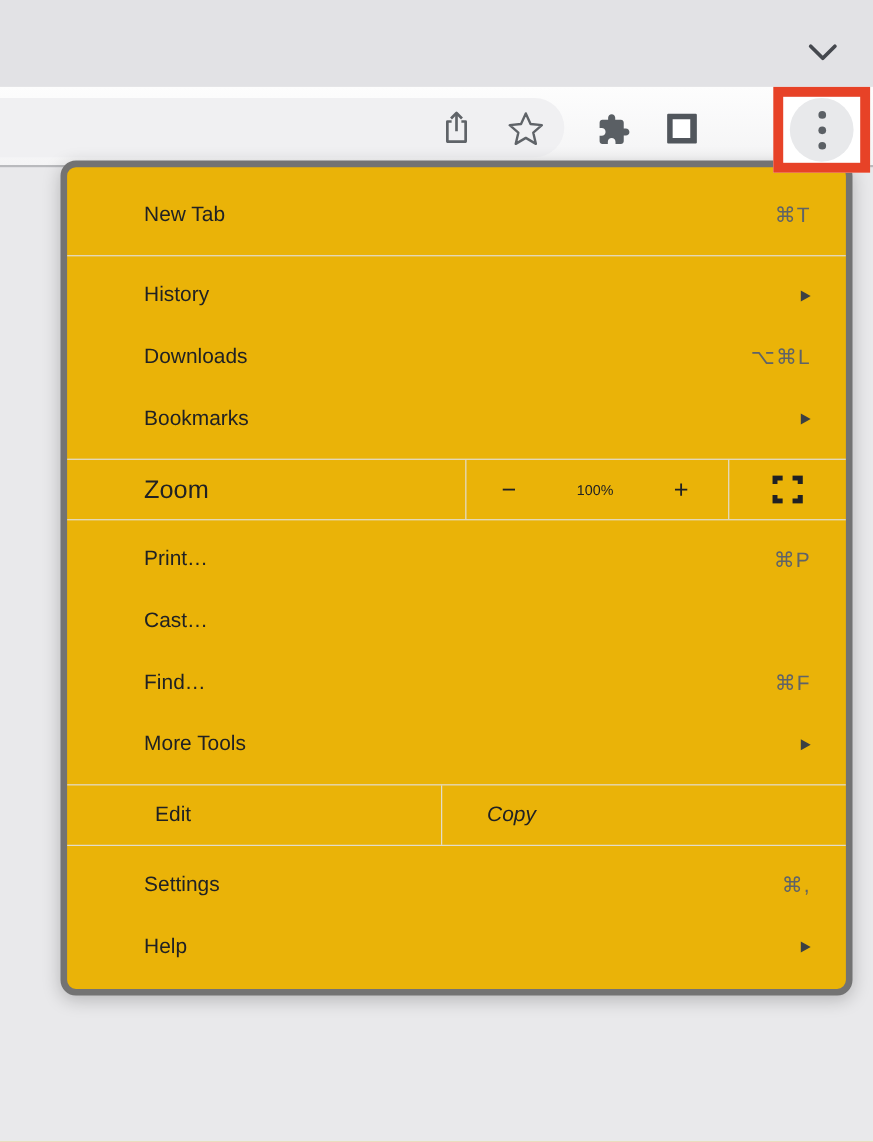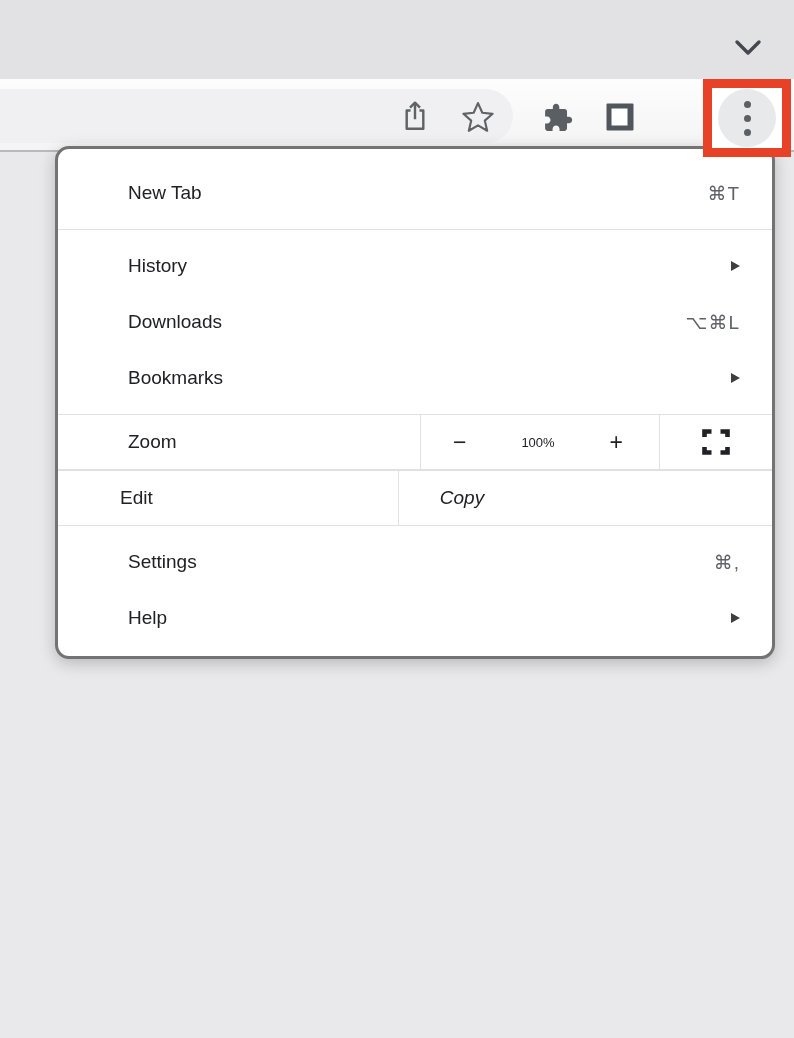--- a/index.html
+++ b/index.html
@@ -33,21 +33,21 @@
     display:flex; align-items:center; justify-content:center;
   }
   .dots-circle {
     width:58px; height:58px; border-radius:50%; background:#e8e9eb;
     display:flex; flex-direction:column; align-items:center; justify-content:center; gap:7px;
   }
   .dot { width:7px; height:7px; border-radius:50%; background:#5b6065; }
   
   .menu {
     position:absolute; left:55px; top:146px; width:720px; z-index:20;
-    background:#ffffff; border:3px solid #737373; border-radius:14px;
+    background:#eab308; border:6px solid #737373; border-radius:14px;
     box-shadow:0 4px 16px rgba(0,0,0,0.22);
     overflow:hidden;
   }
   .sec { padding:8px 0; }
   .sec.first { padding-top:16px; }
   .sec.last { padding-bottom:10px; }
   .divider { height:1px; background:#e1e1e3; }
   .mi {
     height:56px; display:flex; align-items:center;
     padding:0 32px 0 70px; cursor:default;
@@ -56,35 +56,35 @@
   .mi .shortcut { font-size:19px; color:#5f6368; letter-spacing:1px; }
   .arrow {
     width:0; height:0;
     border-left:9px solid #3c4043;
     border-top:5.5px solid transparent;
     border-bottom:5.5px solid transparent;
   }
   
   .zoom-row { height:54px; display:flex; align-items:stretch; }
   .zoom-label-cell { width:362px; display:flex; align-items:center; padding-left:70px; }
-  .zoom-label-cell .label { font-size:19px; color:#202124; }
+  .zoom-label-cell .label { font-size:23px; color:#202124; }
   .zoom-controls-cell {
     width:239px; border-left:1px solid #e1e1e3;
     display:flex; align-items:center; justify-content:space-between;
     padding:0 36px 0 32px;
   }
   .zoom-btn { font-size:23px; color:#202124; line-height:1; }
   .zoom-level { font-size:13px; color:#202124; }
   .fullscreen-cell {
     flex:1 1 auto; border-left:1px solid #e1e1e3;
     display:flex; align-items:center; justify-content:center;
   }
   
   .edit-row { height:54px; display:flex; align-items:stretch; }
-  .edit-label-cell { width:340px; display:flex; align-items:center; padding-left:62px; }
+  .edit-label-cell { width:340px; display:flex; align-items:center; padding-left:80px; }
   .edit-label-cell .label { font-size:19px; color:#202124; }
   .edit-cmd-cell {
     border-left:1px solid #e1e1e3;
     display:flex; align-items:center; justify-content:center;
     font-size:19px; color:#202124;
   }
   .cell-cut { width:128px; }
   .cell-copy { width:127px;font-style:italic; }
   .cell-paste { flex:1 1 auto; }
 </style>
@@ -175,20 +175,38 @@
         <path d="M2.5 8 V2.5 H9.5" fill="none" stroke="#202124" stroke-width="4.6"></path>
         <path d="M18.5 2.5 H25.5 V8" fill="none" stroke="#202124" stroke-width="4.6"></path>
         <path d="M25.5 18 V23.5 H18.5" fill="none" stroke="#202124" stroke-width="4.6"></path>
         <path d="M9.5 23.5 H2.5 V18" fill="none" stroke="#202124" stroke-width="4.6"></path>
       </svg>
     </div>
   </div>
 
   <div class="divider"></div>
 
+  <div class="sec">
+    <div class="mi">
+      <span class="label">Print…</span>
+      <span class="shortcut">⌘P</span>
+    </div>
+    <div class="mi">
+      <span class="label">Cast…</span>
+      <span class="shortcut"></span>
+    </div>
+    <div class="mi">
+      <span class="label">Find…</span>
+      <span class="shortcut">⌘F</span>
+    </div>
+    <div class="mi">
+      <span class="label">More Tools</span>
+      <span class="arrow"></span>
+    </div>
+  </div>
 
   <div class="divider"></div>
 
   <div class="edit-row">
     <div class="edit-label-cell">
       <span class="label">Edit</span>
     </div>
     <div class="edit-cmd-cell cell-copy">Copy</div>
   </div>
 

